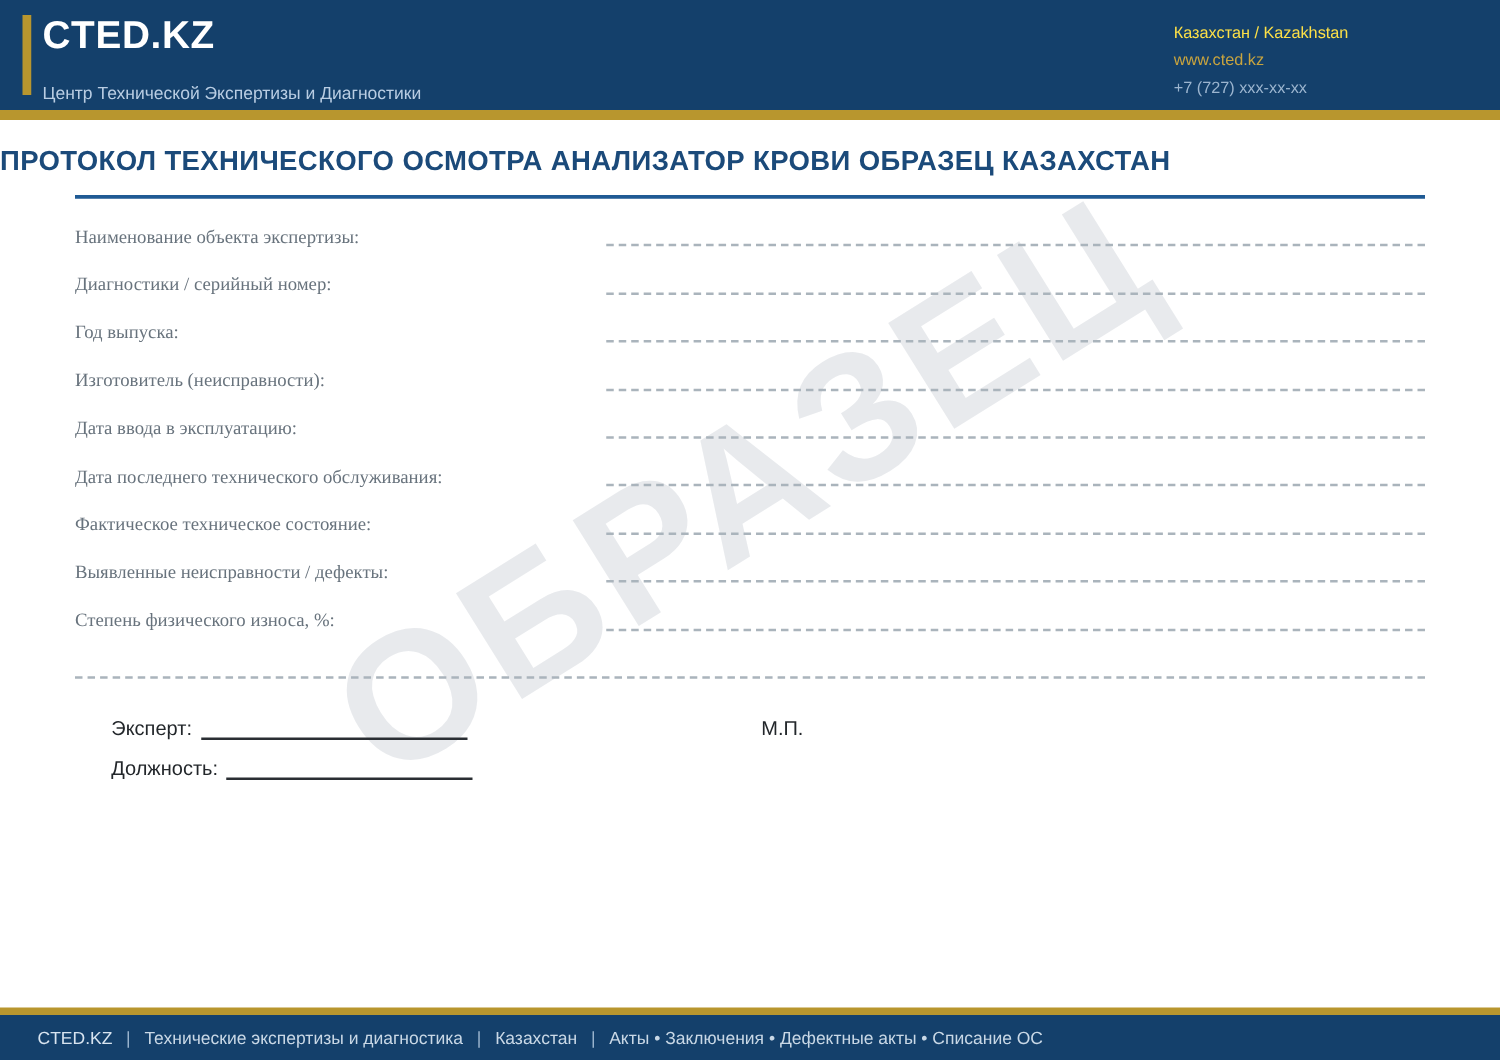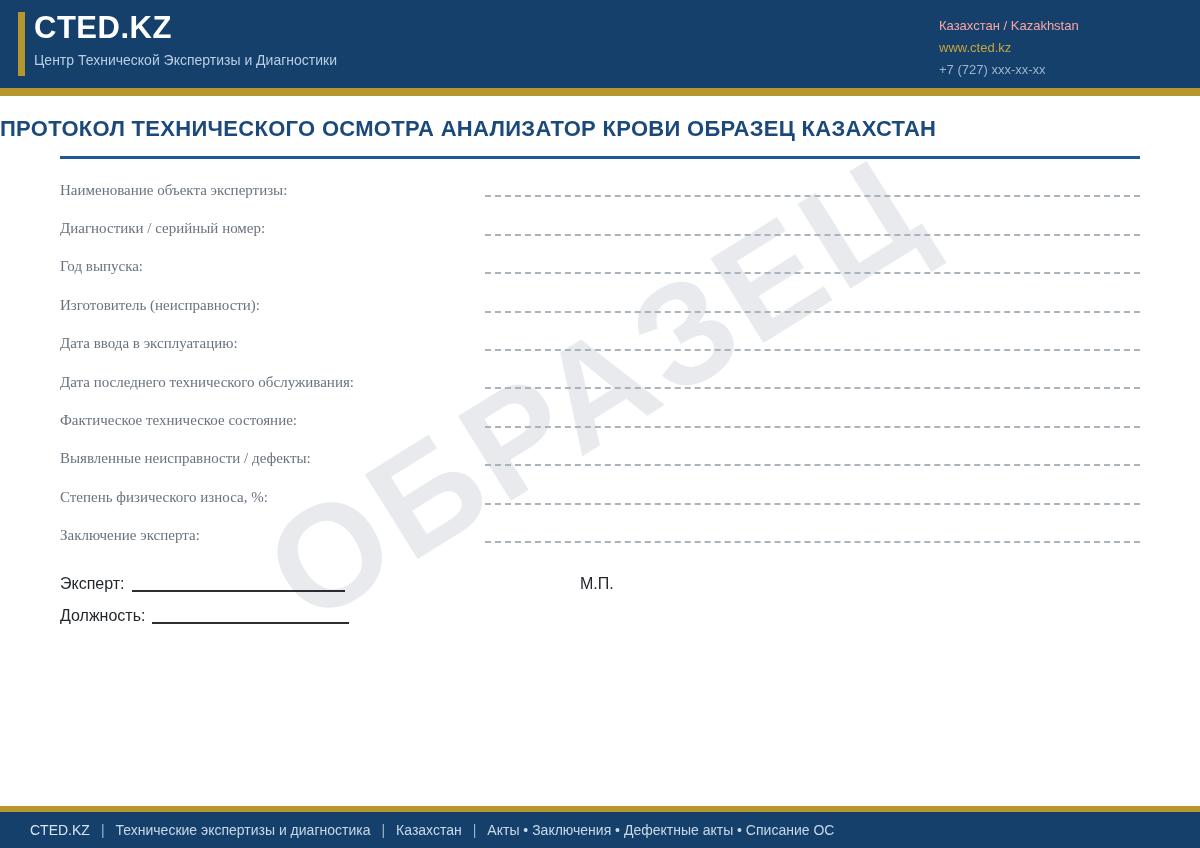--- a/index.html
+++ b/index.html
@@ -17,23 +17,23 @@
   }
   .accent-bar {
     position:absolute; left:18px; top:12px; width:7px; height:64px;
     background:#b8962e;
   }
   .brand-block { position:absolute; left:34px; top:10px; }
   .brand {
     color:#ffffff; font-size:31px; font-weight:bold; letter-spacing:0.5px;
     line-height:36px;
   }
-  .subtitle { color:#b9cde3; font-size:14px; margin-top:6px; }
+  .subtitle { color:#b9cde3; font-size:14px; margin-top:20px; }
   .contact-block { position:absolute; left:939px; top:15px; font-size:13px; line-height:22px; }
-  .contact-region { color:#fca5a5; }
+  .contact-region { color:#fde047; }
   .contact-site { color:#c9a43e; text-decoration:none; display:block; }
   .contact-phone { color:#9cb5cf; }
 
   .gold-divider { height:8px; background:#b8962e; width:100%; }
 
   
   .title-wrap { padding-top:21px; position:relative; z-index:2; }
   .doc-title {
     text-align:left; color:#1b4a7a; font-size:22px; font-weight:bold;
     letter-spacing:0.3px; line-height:24px;
@@ -61,21 +61,21 @@
     margin-bottom:11px; height:0;
   }
 
   
   .sig-area {
     position:relative; z-index:2; margin:14px 60px 0 60px;
     display:flex; color:#23272b; font-size:16px;
   }
   .sig-left { width:520px; }
   .sig-right { flex:1; }
-  .sig-row { height:32px; display:flex; align-items:center; }
+  .sig-row { height:32px; display:flex; align-items:center;margin-left:29px; }
   .blank-line {
     display:inline-block; border-bottom:2px solid #2a2e33;
     height:16px; margin-left:7px;
   }
   .line-expert { width:213px; }
   .line-date { width:120px; margin-right:7px; }
   .line-position { width:197px; }
 
   
   .footer-gold { position:absolute; left:0; top:806px; width:100%; height:6px; background:#b8962e; }
@@ -145,21 +145,20 @@
     </div>
     <div class="form-row">
       <div class="form-label">Выявленные неисправности / дефекты:</div>
       <div class="form-line"></div>
     </div>
     <div class="form-row">
       <div class="form-label">Степень физического износа, %:</div>
       <div class="form-line"></div>
     </div>
     <div class="form-row">
-      <div class="form-label">Заключение эксперта:</div>
       <div class="form-line"></div>
     </div>
   </div>
 
   <div class="sig-area">
     <div class="sig-left">
       <div class="sig-row">
         <span>Эксперт:</span>
         <span class="blank-line line-expert"></span>
       </div>

